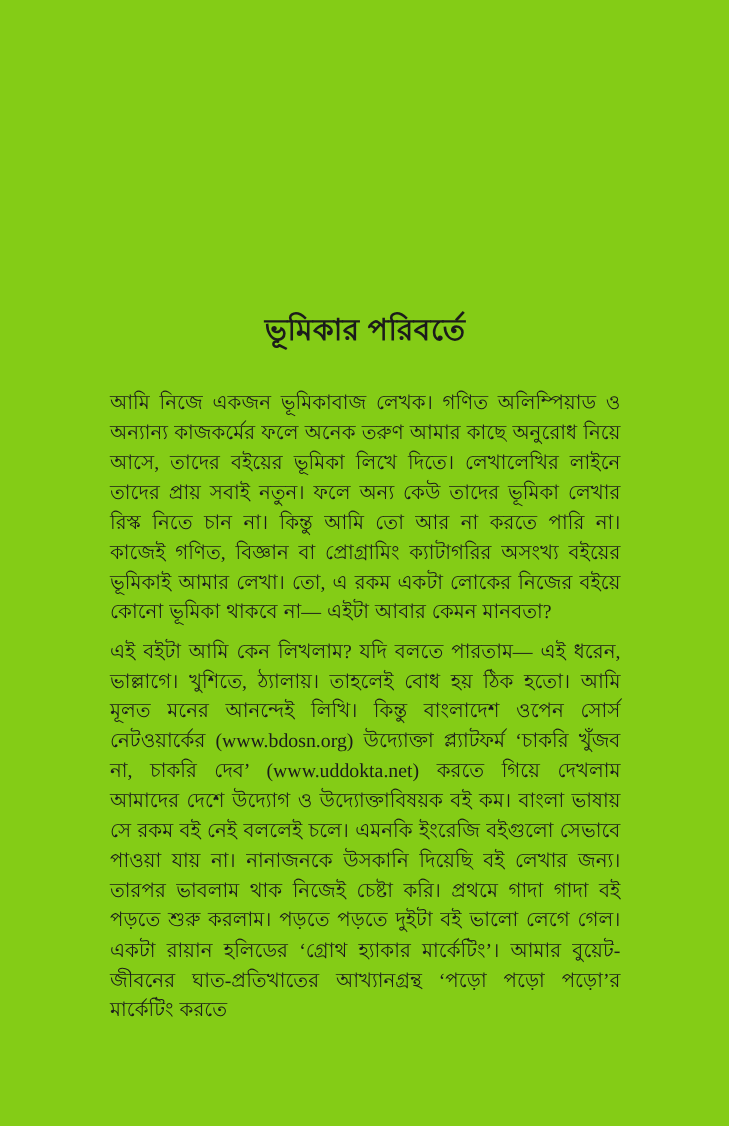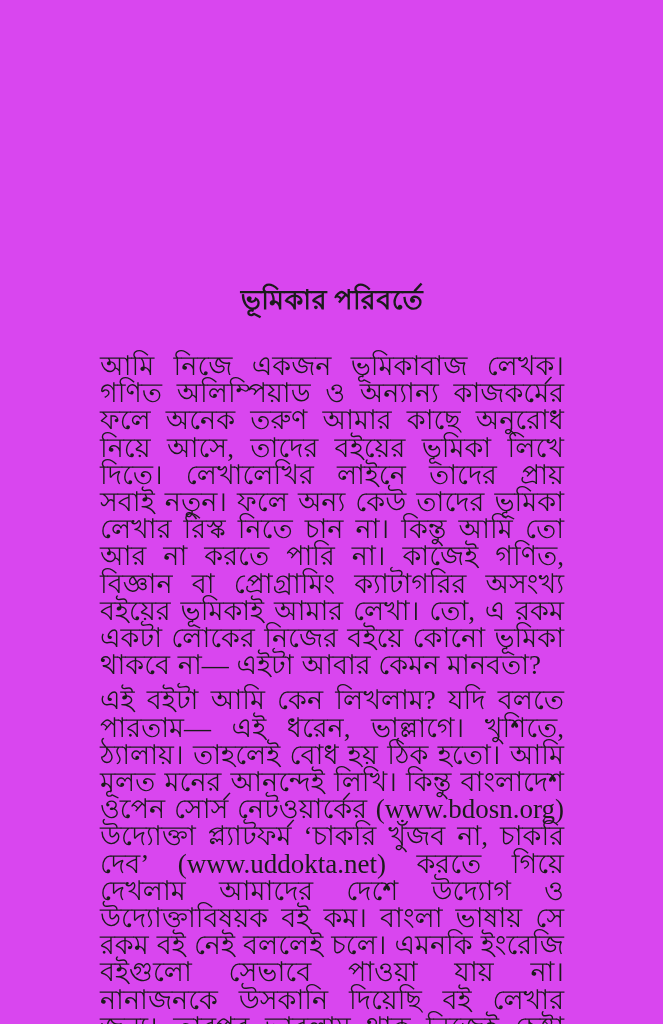--- a/index.html
+++ b/index.html
@@ -5,42 +5,42 @@
   html, body {
     margin: 0;
     padding: 0;
     background: #e8e8e8;
   }
   .page {
     position: relative;
     width: 663px;
     height: 1024px;
     margin: 0 auto;
-    background: #d946ef;
+    background: #84cc16;
     overflow: hidden;
     font-family: "Liberation Serif", "DejaVu Serif", serif;
   }
   .text-block {
     position: absolute;
     left: 100px;
     top: 284px;
     width: 464px;
     color: #1b1b1b;
   }
   .chapter-title {
     margin: 0 0 37px 0;
     text-align: center;
     font-size: 27px;
     line-height: 32px;
     font-weight: 700;
     letter-spacing: 0.5px;
   }
   .para {
     margin: 0;
-    font-size: 27px;
+    font-size: 18px;
     line-height: 27.2px;
     text-align: justify;
     word-spacing: 1px;
   }
   .para + .para {
     margin-top: 8px;
   }
 </style>
 </head>
 <body>

